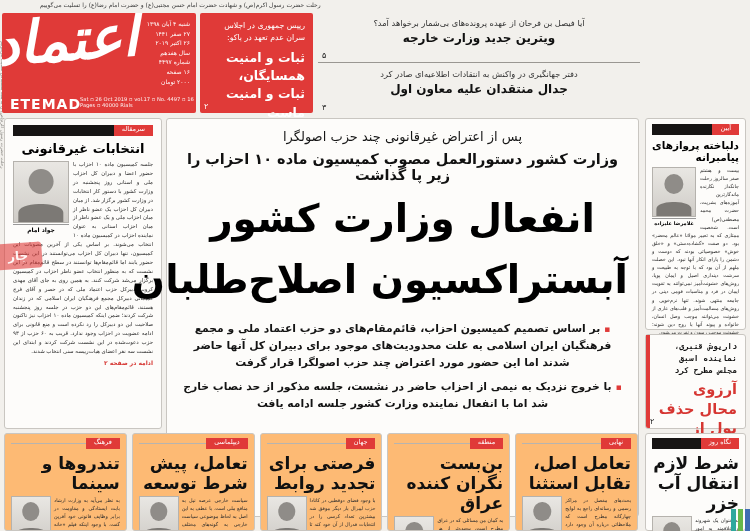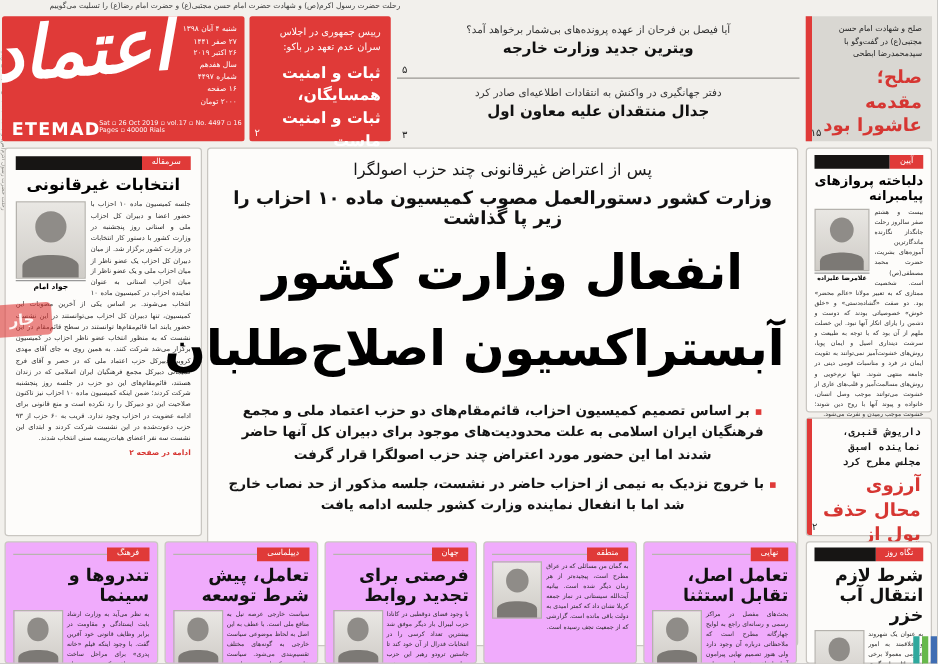--- a/index.html
+++ b/index.html
@@ -72,22 +72,22 @@
   .ayin .fig-cap { font-size:5px; }
   .ayin .smallbody { font-size:4.9px; }
 
   .ghanbari { left:645px; top:334px; width:101px; height:95px; padding:6px 8px 0 10px; }
   .gh-redbar { position:absolute; left:0; top:0; width:4px; height:100%; background:#e03a38; border-radius:0 0 0 2px; }
   .gh-kicker { font-size:8px; font-weight:bold; text-align:right; line-height:1.5; color:#111;font-family:Liberation Mono, monospace; }
   .gh-title { color:#d63632; font-size:14.5px; font-weight:bold; line-height:1.35; text-align:right; margin-top:3px; }
 
   
   .brow { left:4px; top:433px; width:634px; height:98px; display:flex; gap:5px; }
-  .bcell { flex:1; background:#f0abfc; border:1px solid #c9c6c1; border-radius:3px; padding:4px 6px; overflow:hidden; }
-  .b-title { font-size:14px; font-weight:bold; text-align:right; margin:4px 0 3px; color:#111; }
+  .bcell { flex:1; background:#fdba74; border:1px solid #c9c6c1; border-radius:3px; padding:4px 6px; overflow:hidden; }
+  .b-title { font-size:17px; font-weight:bold; text-align:right; margin:4px 0 3px; color:#111; }
   .bcell .fig, .negah .fig { width:40px; margin:0 3px 0 0; }
   .bcell .fig .photo, .negah .fig .photo { width:40px; height:46px; }
   .bcell .fig-cap, .negah .fig-cap { font-size:5px; }
   .bcell .smallbody, .negah .smallbody { font-size:4.9px; }
   .negah { left:645px; top:433px; width:101px; height:98px; padding:4px 6px; }
 
   .watermark { left:-6px; top:243px; width:48px; height:26px; background:rgba(224,58,56,.6); border-radius:4px; transform:rotate(-4deg); display:flex; align-items:center; justify-content:center; color:rgba(255,255,255,.92); font-weight:bold; font-size:12px; z-index:6; }
   .corner-marks { right:0; bottom:0; display:flex; gap:2px; z-index:6; direction:ltr; }
   .corner-marks span { width:5px; height:22px; display:block; }
   .cm-teal { background:#2fa89d; } .cm-green { background:#67b84b; } .cm-blue { background:#3f6db3; }
@@ -127,26 +127,20 @@
       <div class="teaser-title">ویترین جدید وزارت خارجه</div>
       <div class="pnum">۵</div>
     </div>
     <div class="teaser t2">
       <div class="teaser-kicker">دفتر جهانگیری در واکنش به انتقادات اطلاعیه‌ای صادر کرد</div>
       <div class="teaser-title">جدال منتقدان علیه معاون اول</div>
       <div class="pnum">۳</div>
     </div>
   </div>
 
-  <div class="abs peace">
-    <div class="peace-redbar"></div>
-    <div class="peace-kicker">صلح و شهادت امام حسن مجتبی(ع) در گفت‌وگو با سیدمحمدرضا ابطحی</div>
-    <div class="peace-title">صلح؛ مقدمه عاشورا بود</div>
-    <div class="pnum">۱۵</div>
-  </div>
 
   <div class="abs box editorial">
     <div class="bar">
       <span class="chip">سرمقاله</span>
       <span class="fill"></span>
     </div>
     <div class="ed-title">انتخابات غیرقانونی</div>
     <div>
       <div class="fig">
         <div class="photo"></div>
@@ -221,20 +215,21 @@
 
       </div>
       <div class="smallbody">بحث‌های مفصل در مراکز رسمی و رسانه‌ای راجع به لوایح چهارگانه مطرح است که ملاحظاتی درباره آن وجود دارد ولی هنوز تصمیم نهایی پیرامون آنها اتخاذ نشده است. این نگرانی وجود دارد که در اوج تحریم‌های ظالمانه امریکا علیه ایران فشارها افزایش یابد.</div>
     </div>
 
     <div class="bcell">
       <div class="hairbar">
         <span class="chip">منطقه</span>
         <span class="hair"></span>
       </div>
+      <div class="b-title">بن‌بست نگران کننده عراق</div>
       <div class="fig">
         <div class="photo"></div>
 
       </div>
       <div class="smallbody">به گمان من مسائلی که در عراق مطرح است، پیچیده‌تر از هر زمان دیگر شده است. بیانیه آیت‌الله سیستانی در نماز جمعه کربلا نشان داد که کمتر امیدی به دولت باقی مانده است. گزارشی که از جمعیت نجف رسیده است.</div>
     </div>
 
     <div class="bcell">
       <div class="hairbar">
         <span class="chip">جهان</span>

